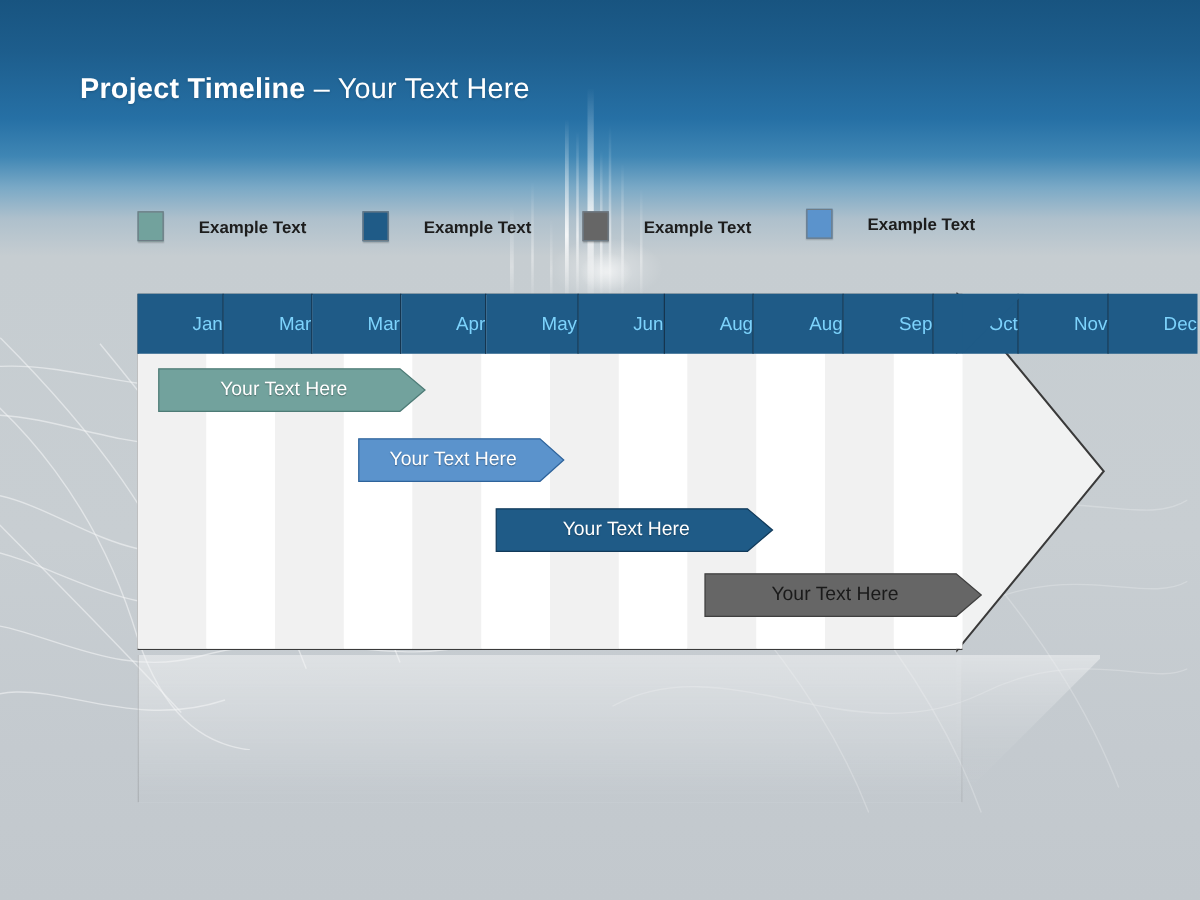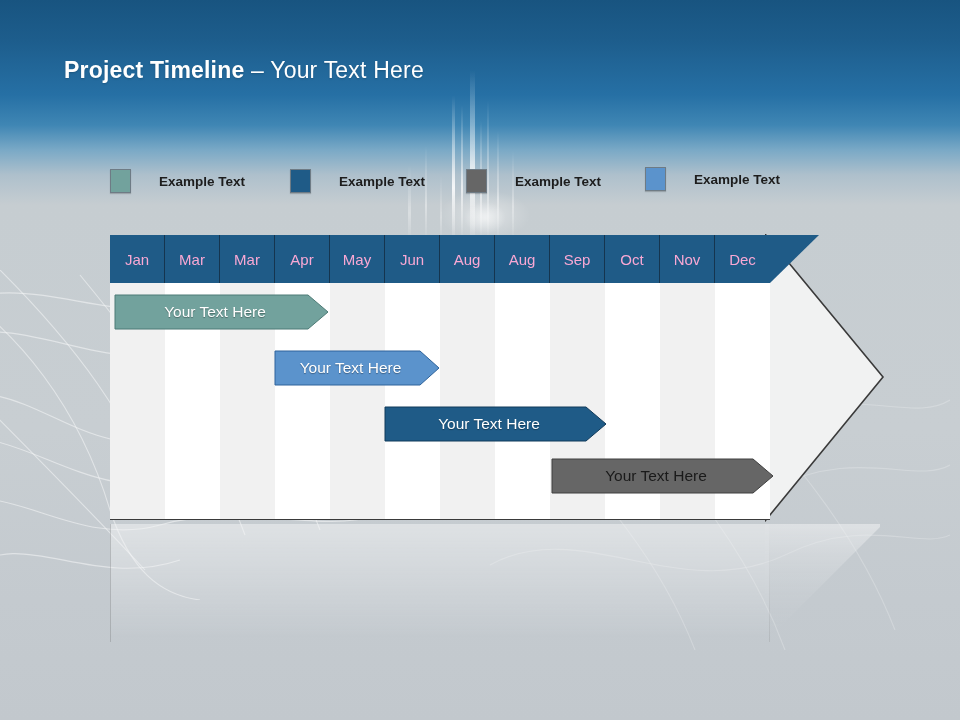--- a/index.html
+++ b/index.html
@@ -70,35 +70,35 @@
   }
 
   
   .hdr{
     position:absolute;left:0;top:0;height:48px;width:660px;display:flex;
     z-index:3;
   }
   .hdr .cell{
     flex:0 0 55px;height:48px;background:#1f5b87;
     border-right:1px solid #15354f;box-sizing:border-box;
-    color:#f9a8d4;font-size:15px;
-    display:flex;align-items:center;justify-content:center;
+    color:#7dd3fc;font-size:15px;
+    display:flex;align-items:center;justify-content:center;padding-left:44px;
   }
   .hdr .cell:last-child{border-right:none;}
   .hdr-tri{position:absolute;left:660px;top:0;z-index:3;}
 
   
   .cols{position:absolute;left:0;top:48px;width:660px;height:236px;display:flex;z-index:1;}
   .cols .col{flex:0 0 55px;height:100%;}
   .cols .col.a{background:#f1f1f1;}
   .cols .col.b{background:#ffffff;}
 
   
   .bars{position:absolute;left:0;top:0;width:770px;height:288px;z-index:4;}
-  .bar{position:absolute;height:38px;}
+  .bar{position:absolute;height:38px;margin-left:12px;}
   .bar svg{position:absolute;left:0;top:0;overflow:visible;}
   .bar .txt{
     position:absolute;left:0;top:0;height:38px;width:100%;
     display:flex;align-items:center;justify-content:center;
     font-size:15.5px;white-space:nowrap;pointer-events:none;
     padding-right:14px;box-sizing:border-box;
   }
   .bar .txt.light{color:#ffffff;text-shadow:0 1px 1px rgba(0,0,0,.35);}
   .bar .txt.dark{color:#1a1a1a;}
 

